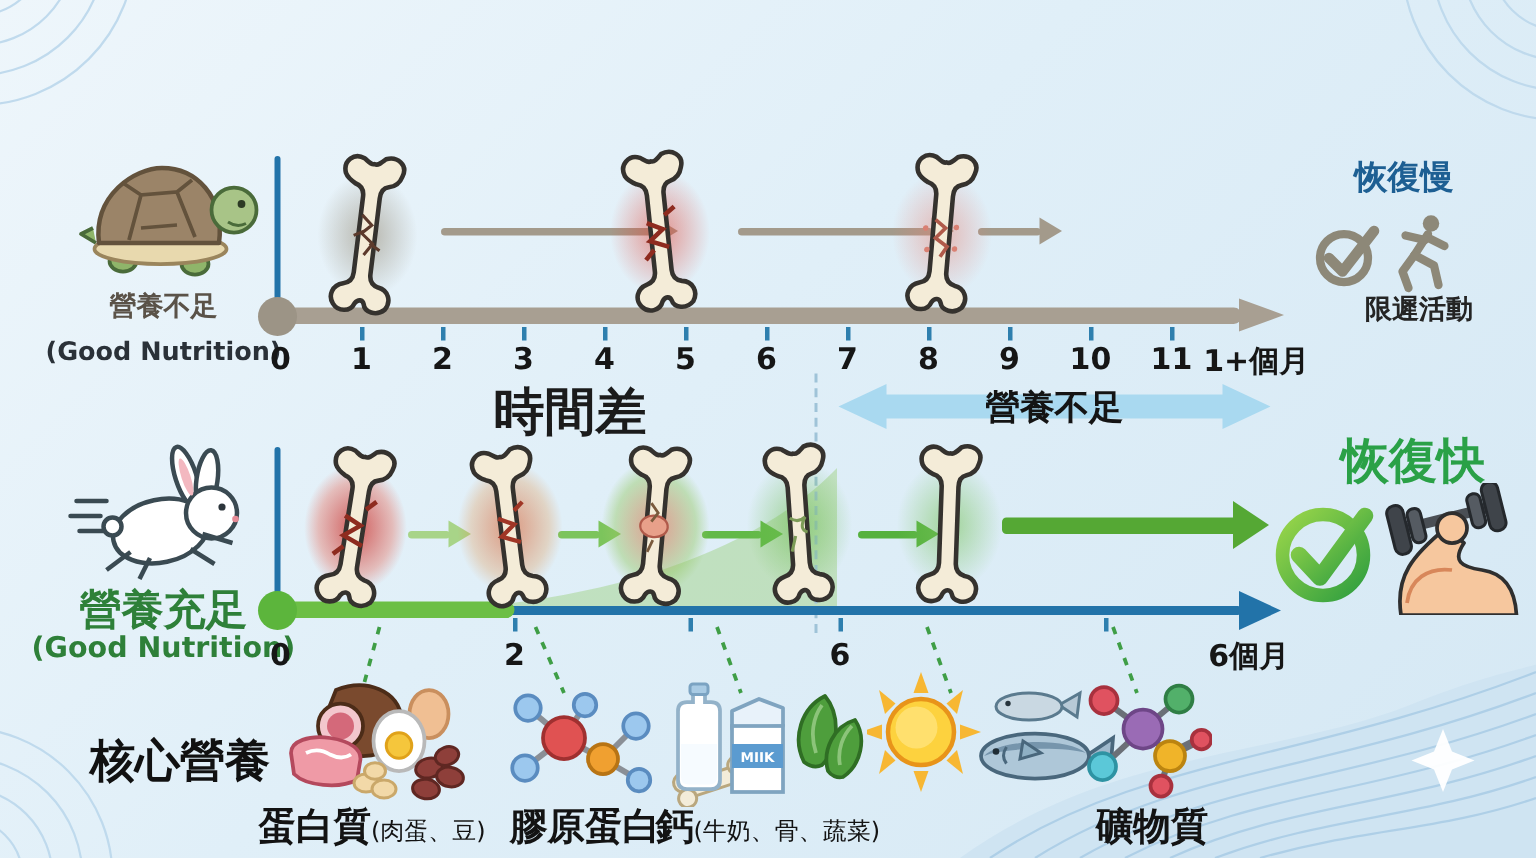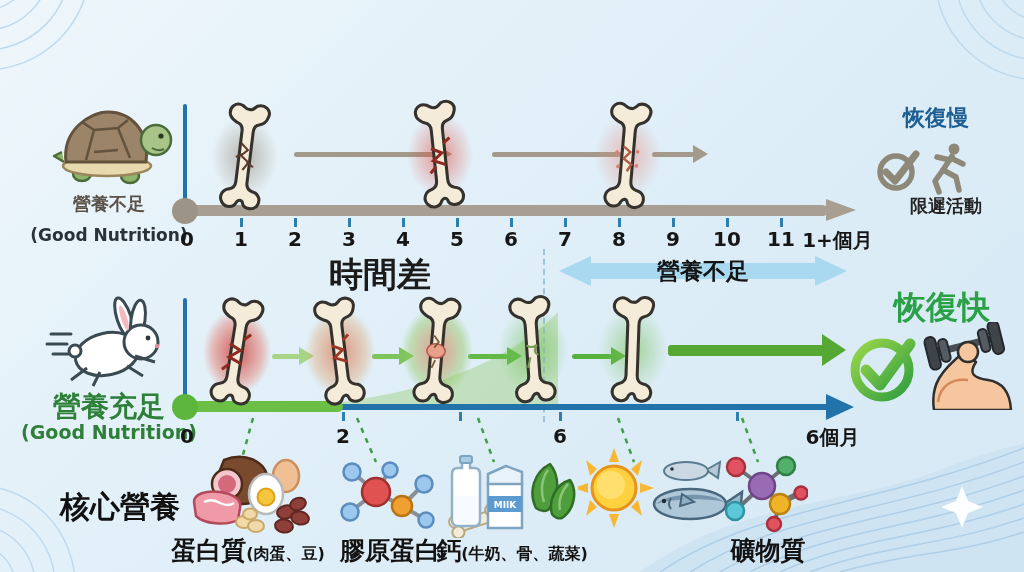--- a/index.html
+++ b/index.html
@@ -40,21 +40,21 @@
     align-items:center;justify-content:center;z-index:3;}
   .halo{position:absolute;inset:0;border-radius:50%;}
   .bone{width:52px;height:112px;position:relative;}
 
   .dash-vline{position:absolute;border-left:2px dashed #9fc3d8;z-index:2;}
 
   .band-text{position:absolute;text-align:center;font-size:23px;font-weight:800;color:#141414;z-index:4;}
 
   .nut-label{position:absolute;width:170px;text-align:center;color:#131313;z-index:3;white-space:nowrap;}
   .nut-name{font-size:25px;font-weight:800;}
-  .nut-detail{font-size:16px;font-weight:700;}
+  .nut-detail{font-size:16px;font-weight:400;}
 </style>
 </head>
 <body>
 
 <div class="canvas">
 
   <svg width="0" height="0" aria-hidden="true">
     <defs>
       <path id="boneShape" d="M6,16 C3,8 10,2 17,5 C20,7 22,9 24,8 C26,9 28,7 31,4 C38,1 46,6 43,14 C42,18 39,21 35,22 C31,23 30,26 30,30 L30,80 C30,84 32,87 36,88 C43,89 46,96 42,102 C37,107 29,105 28,100 C27,97 24,97 22,100 C20,106 12,107 8,102 C4,97 6,90 13,88 C17,87 19,84 19,80 L19,30 C19,26 17,23 13,22 C9,20 7,18 6,16 Z"></path>
     </defs>

